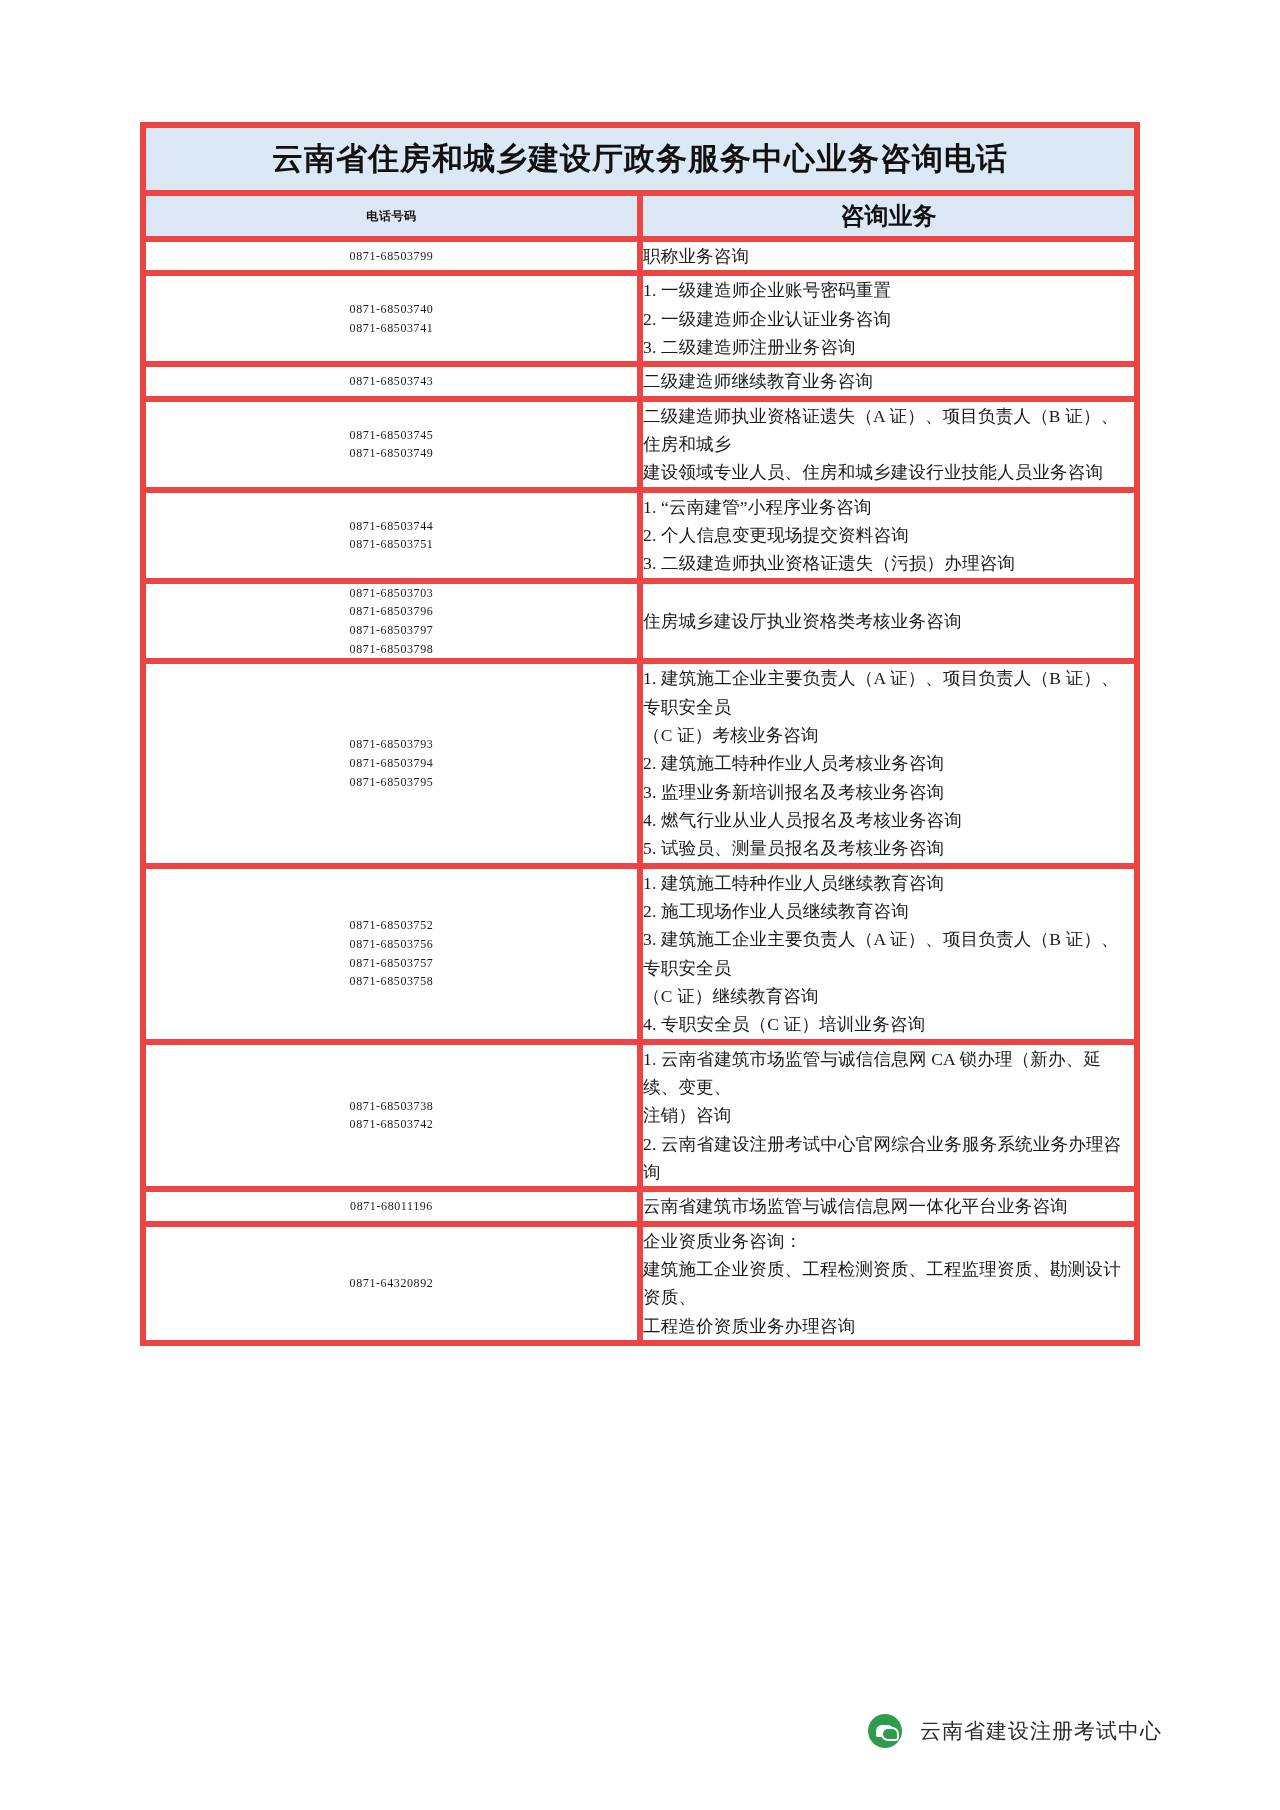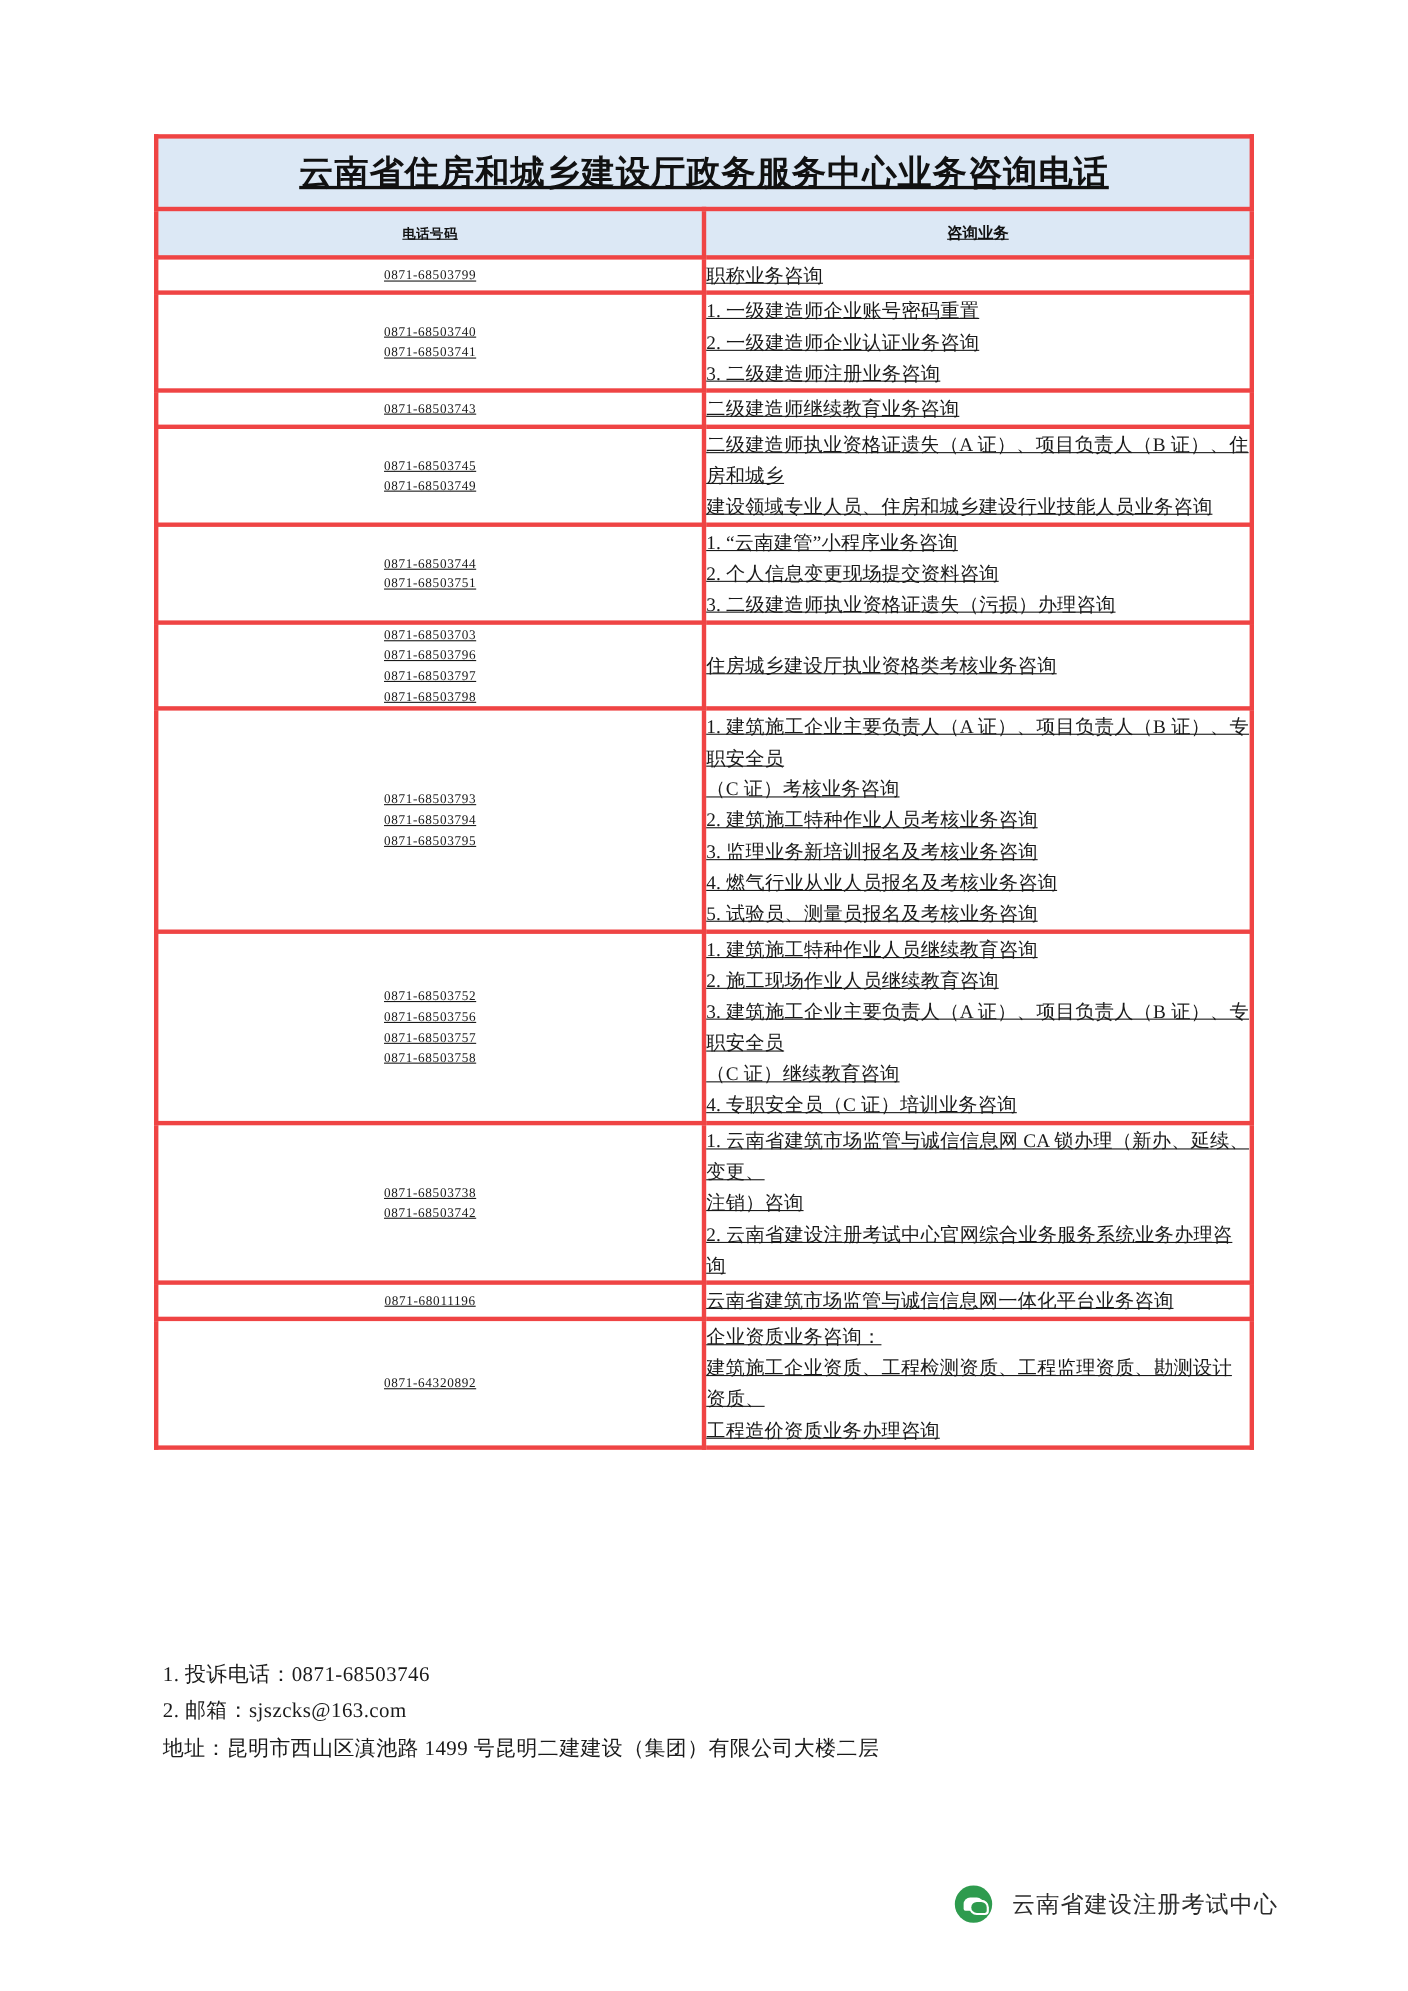--- a/index.html
+++ b/index.html
@@ -23,38 +23,37 @@
   }
   .doc-table {
     position: absolute;
     left: 140px;
     top: 122px;
     width: 1000px;
     border-collapse: collapse;
     table-layout: fixed;
   }
   .doc-table td, .doc-table th {
-    border: 4px solid #ef4444;
+    border: 6px solid #ef4444;
     vertical-align: middle;
     padding: 0;
-    text-decoration: underline;
   }
   .title-cell {
     background: #dce8f5;
     text-align: center;
     font-size: 31px;
     font-weight: bold;
     letter-spacing: 1px;
     height: 62px;
     color: #111;
     font-family: "Liberation Serif", "DejaVu Serif", serif;
   }
   .head-cell {
     background: #dce8f5;
-    font-size: 14px;
+    font-size: 24px;
     font-weight: bold;
     height: 40px;
     color: #111;
   }
   .phone-cell {
     width: 230px;
     text-align: center;
     font-size: 12px;
     line-height: 1.55;
     font-family: "Liberation Serif", "DejaVu Serif", serif;
@@ -208,24 +207,19 @@
       </tr>
       <tr>
         <td class="phone-cell">0871-64320892</td>
         <td class="desc-cell center-v">企业资质业务咨询：
 建筑施工企业资质、工程检测资质、工程监理资质、勘测设计资质、
 工程造价资质业务办理咨询</td>
       </tr>
     </tbody>
   </table>
 
-  <div class="footer-notes">
-    <div>1. 投诉电话：0871-68503746</div>
-    <div>2. 邮箱：sjszcks@163.com</div>
-    <div>地址：昆明市西山区滇池路 1499 号昆明二建建设（集团）有限公司大楼二层</div>
-  </div>
 
   <div class="brand">
     <span class="brand-logo"></span>
     <span class="brand-text">云南省建设注册考试中心</span>
   </div>
 
 </div>
 
 </body></html>

